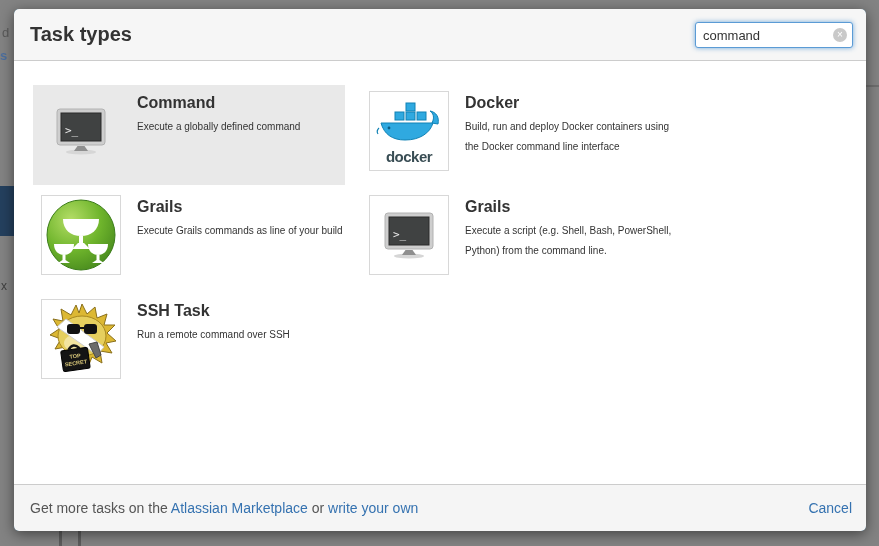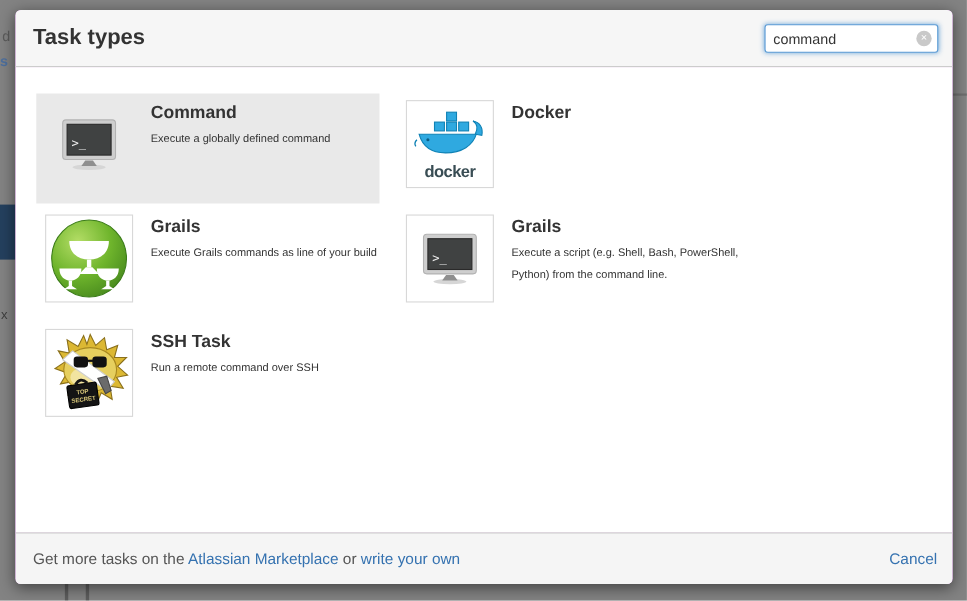--- a/index.html
+++ b/index.html
@@ -18,21 +18,21 @@
   .frag-navy{ left:0px;  top:186px; width:14px; height:50px; background:#24405e; }
   .frag-x   { left:1px;  top:279px; font-size:12px; color:#3f3f3f; }
   .frag-ab  { left:909px; top:37px; font-size:12px; color:#6d82ad; }
   .frag-rline { left:866px; top:85px; width:13px; height:2px; background:#6e6e6e; }
   .frag-b1  { left:59px; top:531px; width:3px; height:15px; background:#5d5d5d; }
   .frag-b2  { left:78px; top:531px; width:3px; height:15px; background:#5d5d5d; }
 
   
   .modal {
     position:absolute; left:14px; top:9px; width:852px; height:522px;
-    background:#f0abfc; border-radius:5px; overflow:hidden;
+    background:#0c4a6e; border-radius:5px; overflow:hidden;
     box-shadow:0 3px 14px rgba(0,0,0,.5);
     z-index:10;
     display:flex; flex-direction:column;
   }
   .modal-header {
     height:52px; flex:0 0 52px; background:#f6f6f6;
     border-bottom:1px solid #ccc; position:relative;
   }
   .modal-title {
     font-size:20px; color:#333; line-height:51px; padding-left:16px;
@@ -146,20 +146,21 @@
                 <path d="M6 25 h52 c-3 10 -13 17 -28 17 c-13 0 -21 -6 -24 -17 z"></path>
               </g>
               <circle cx="14" cy="30" r="1.4" fill="#0b5d85"></circle>
               <path d="M4 30 q-3 3 -1 6" fill="none" stroke="#1082b5" stroke-width="1.2"></path>
             </svg>
             <div class="docker-word">docker</div>
           </div>
         </div>
         <div class="task-text">
           <div class="task-title">Docker</div>
+          <div class="task-desc">Build, run and deploy Docker containers using the Docker command line interface</div>
         </div>
       </div>
 
       <div class="task-card">
         <div class="icon-box">
           <svg width="74" height="74" viewBox="0 0 74 74">
             <defs>
               <radialGradient id="gg" cx="35%" cy="28%" r="80%">
                 <stop offset="0" stop-color="#b4dd66"></stop>
                 <stop offset="0.55" stop-color="#6fb52c"></stop>

